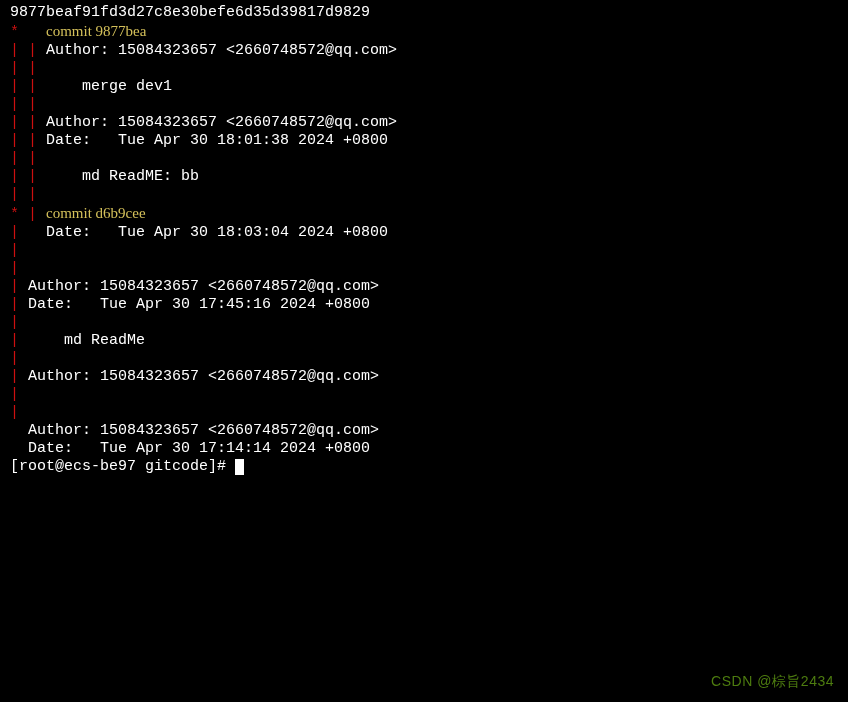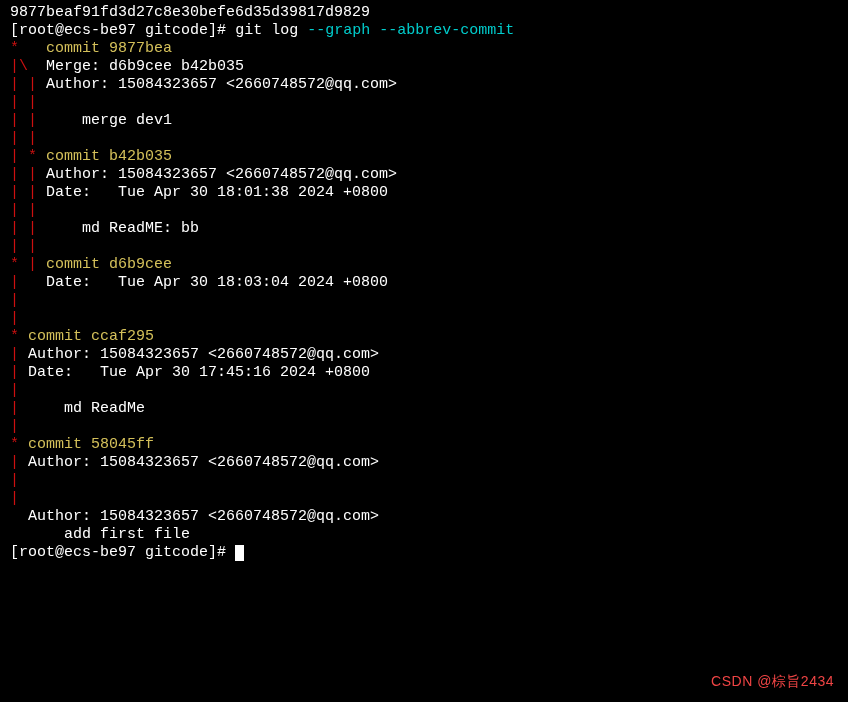--- a/index.html
+++ b/index.html
@@ -9,80 +9,75 @@
       font-family: 'Consolas', 'Courier New', monospace;
       font-size: 15px;
       line-height: 18px;
       padding: 4px 10px;
       width: 848px;
       height: 702px;
       overflow: hidden;
       position: relative;
     }
     .term-line { white-space: pre; }
-    .yellow { color: #d4c05a; }
+    .yellow { color: #d4c05a; font-family: Liberation Serif, serif; }
     .cyan { color: #00cccc; }
     .red { color: #cc1010; }
     .cursor {
       display: inline-block;
       width: 9px;
       height: 16px;
       background: #fff;
       vertical-align: text-bottom;
     }
     .watermark {
       position: absolute;
       bottom: 12px;
       right: 14px;
-      color: #ef4444;
+      color: #4d7c0f;
       font-family: Arial, sans-serif;
       font-size: 14px;
       letter-spacing: 0.5px;
       text-align: right;
     }
   </style>
 </head>
 <body>
 
 <div>
   <div class="term-line">9877beaf91fd3d27c8e30befe6d35d39817d9829</div>
 
-  <div class="term-line">[<span>root</span>@<span>ecs-be97</span> <span>gitcode</span>]<span>#</span> <span>git log</span> <span class="cyan">--graph</span> <span class="cyan">--abbrev-commit</span></div>
 
   <div class="term-line"><span class="red">*   </span><span class="yellow">commit <span>9877bea</span></span></div>
-  <div class="term-line red"><span class="red">|\</span><span style="color:#fff">  Merge: d6b9cee b42b035</span></div>
   <div class="term-line"><span class="red">| |</span> Author: 15084323657 &lt;2660748572@qq.com&gt;</div>
   <div class="term-line red">| |</div>
   <div class="term-line"><span class="red">| |</span>     merge dev1</div>
   <div class="term-line red">| |</div>
 
-  <div class="term-line"><span class="red">| * </span><span class="yellow">commit <span>b42b035</span></span></div>
   <div class="term-line"><span class="red">| |</span> Author: 15084323657 &lt;2660748572@qq.com&gt;</div>
   <div class="term-line"><span class="red">| |</span> Date:   Tue Apr 30 18:01:38 2024 +0800</div>
   <div class="term-line red">| |</div>
   <div class="term-line"><span class="red">| |</span>     md ReadME: bb</div>
   <div class="term-line red">| |</div>
 
   <div class="term-line"><span class="red">* | </span><span class="yellow">commit <span>d6b9cee</span></span></div>
   <div class="term-line"><span class="red">|</span>   Date:   Tue Apr 30 18:03:04 2024 +0800</div>
   <div class="term-line red">|</div>
   <div class="term-line red">|</div>
 
-  <div class="term-line"><span class="red">* </span><span class="yellow">commit <span>ccaf295</span></span></div>
   <div class="term-line"><span class="red">|</span> Author: 15084323657 &lt;2660748572@qq.com&gt;</div>
   <div class="term-line"><span class="red">|</span> Date:   Tue Apr 30 17:45:16 2024 +0800</div>
   <div class="term-line red">|</div>
   <div class="term-line"><span class="red">|</span>     md ReadMe</div>
   <div class="term-line red">|</div>
 
-  <div class="term-line"><span class="red">* </span><span class="yellow">commit <span>58045ff</span></span></div>
   <div class="term-line"><span class="red">|</span> Author: 15084323657 &lt;2660748572@qq.com&gt;</div>
   <div class="term-line red">|</div>
   <div class="term-line red">|</div>
 
   <div class="term-line">  Author: 15084323657 &lt;2660748572@qq.com&gt;</div>
+  <div class="term-line">  Date:   Tue Apr 30 17:14:14 2024 +0800</div>
   <div class="term-line"></div>
-  <div class="term-line">      add first file</div>
 
   <div class="term-line">[<span>root</span>@<span>ecs-be97</span> <span>gitcode</span>]<span>#</span> <span class="cursor"></span></div>
 </div>
 
 <div class="watermark">CSDN @棕旨2434</div>
 
 </body></html>

